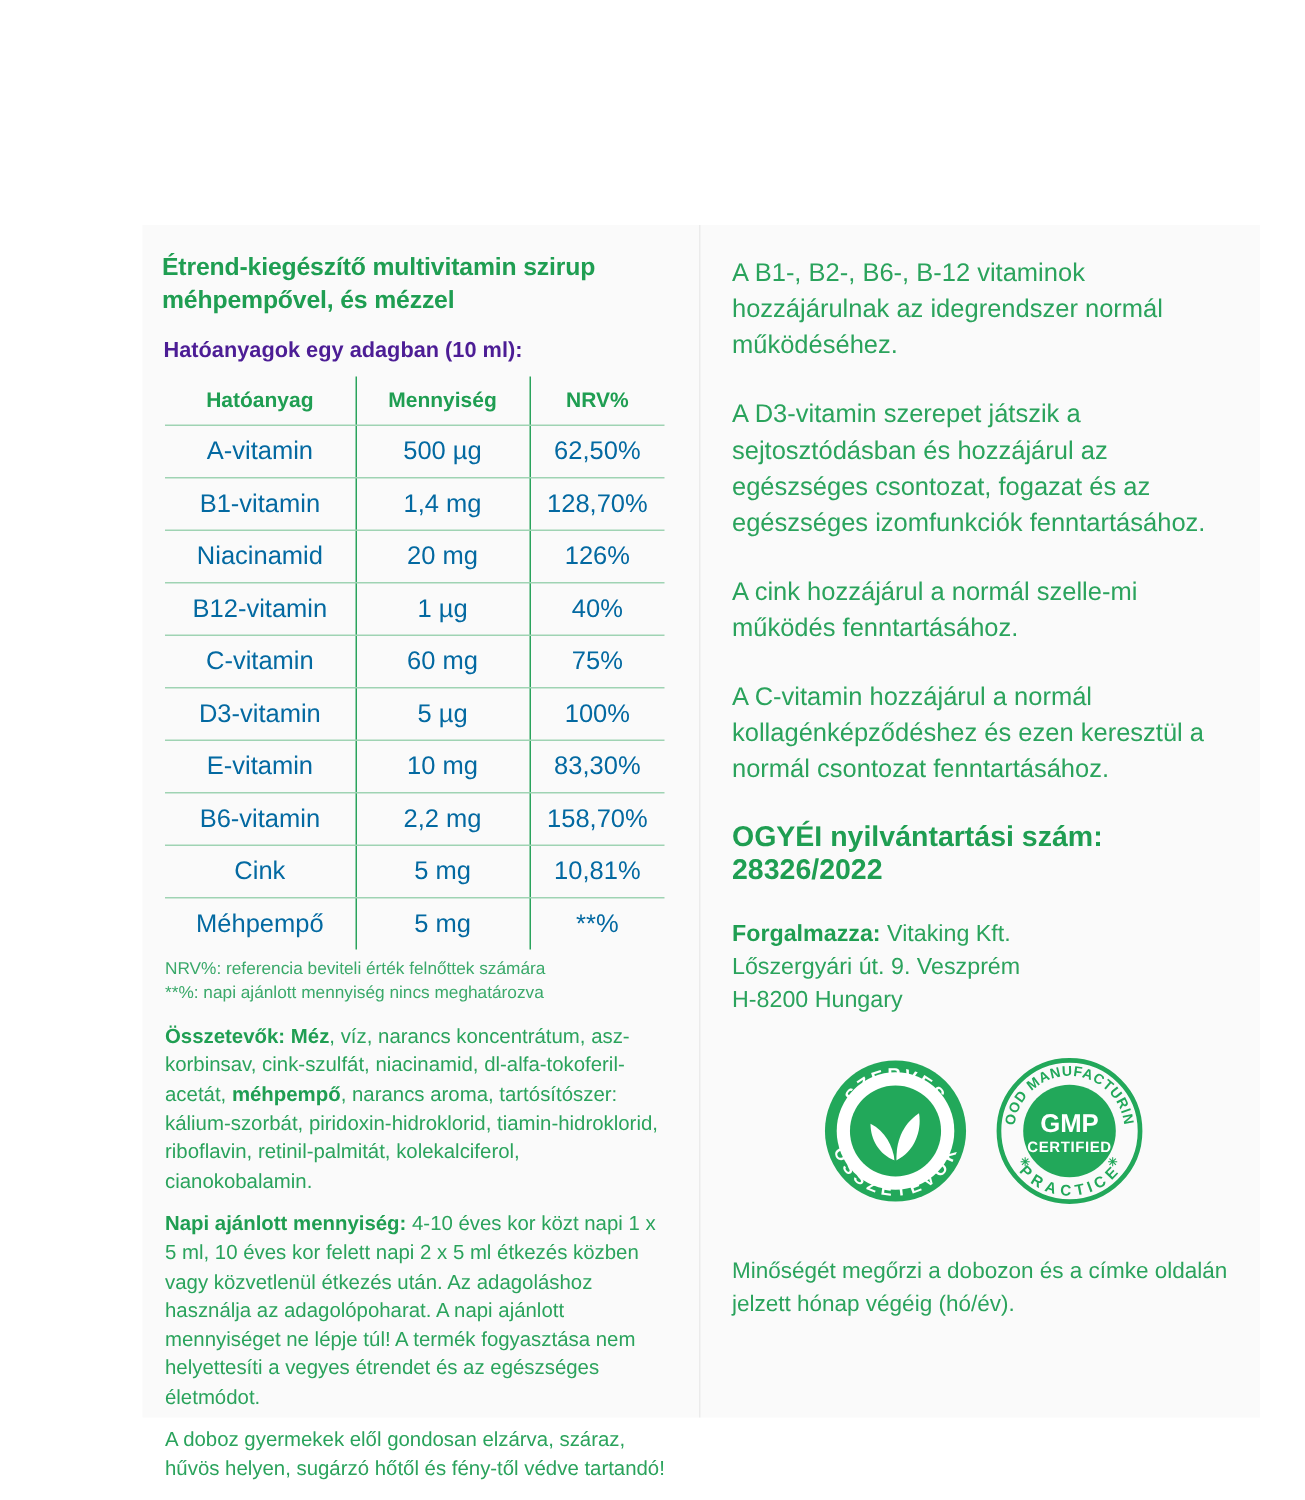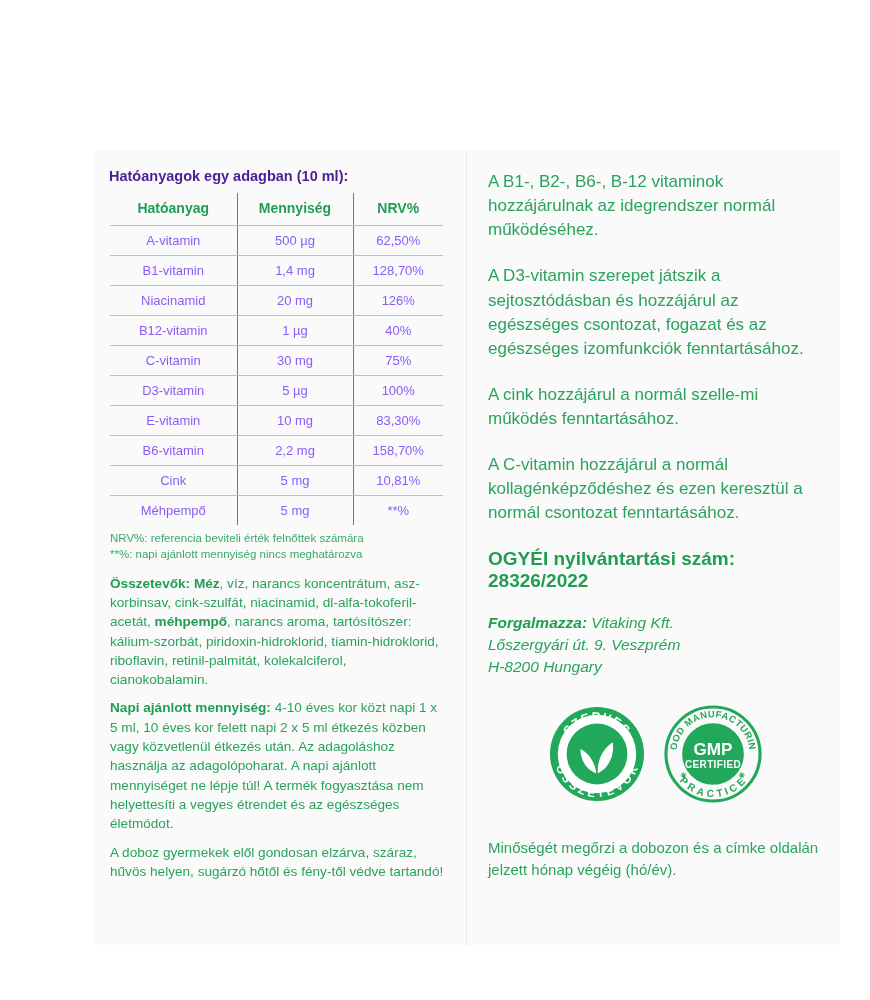--- a/index.html
+++ b/index.html
@@ -67,24 +67,24 @@
     color: #4c1d95;
   }
 
   table.nutri {
     width: 333px;
     border-collapse: collapse;
     margin: 0 0 0 2px;
     table-layout: fixed;
   }
   table.nutri th, table.nutri td {
-    font-size: 13px;
+    font-size: 17px;
     text-align: center;
     padding: 7px 2px 7px 2px;
-    color: #8b5cf6;
+    color: #0369a1;
     border-bottom: 1.4px solid #9fd3b3;
   }
   table.nutri th {
     font-weight: bold;
     color: #1f9e52;
     font-size: 14px;
     padding-bottom: 9px;
   }
   table.nutri col.c1 { width: 127px; }
   table.nutri col.c2 { width: 116px; }
@@ -125,21 +125,20 @@
     font-size: 19px;
     font-weight: bold;
     color: #1f9e52;
     margin: 6px 0 20px 0;
   }
   .dist {
     font-size: 15.5px;
     line-height: 1.45;
     color: #2aa35c;
     margin: 0 0 26px 0;
-    font-style: italic;
   }
   .dist b { font-weight: bold; color: #1f9e52; }
 
   .badges {
     display: flex;
     gap: 18px;
     align-items: center;
     margin: 18px 0 0 60px;
   }
   .badge { position: relative; width: 98px; height: 98px; }
@@ -155,20 +154,21 @@
 </head>
 <body>
 
 <div class="page">
 
   <div class="panel"></div>
   <div class="divider"></div>
 
   <div class="col col-left">
 
+    <h1 class="product-title">Étrend-kiegészítő multivitamin szirup méhpempővel, és mézzel</h1>
 
     <div class="table-caption">Hatóanyagok egy adagban (10 ml):</div>
 
     <table class="nutri">
       <colgroup>
           <col class="c1">
           <col class="c2">
           <col class="c3">
         </colgroup>
       <thead>
@@ -194,21 +194,21 @@
           <td>20 mg</td>
           <td>126%</td>
         </tr>
         <tr>
           <td>B12-vitamin</td>
           <td>1 µg</td>
           <td>40%</td>
         </tr>
         <tr>
           <td>C-vitamin</td>
-          <td>30 mg</td>
+          <td>60 mg</td>
           <td>75%</td>
         </tr>
         <tr>
           <td>D3-vitamin</td>
           <td>5 µg</td>
           <td>100%</td>
         </tr>
         <tr>
           <td>E-vitamin</td>
           <td>10 mg</td>

